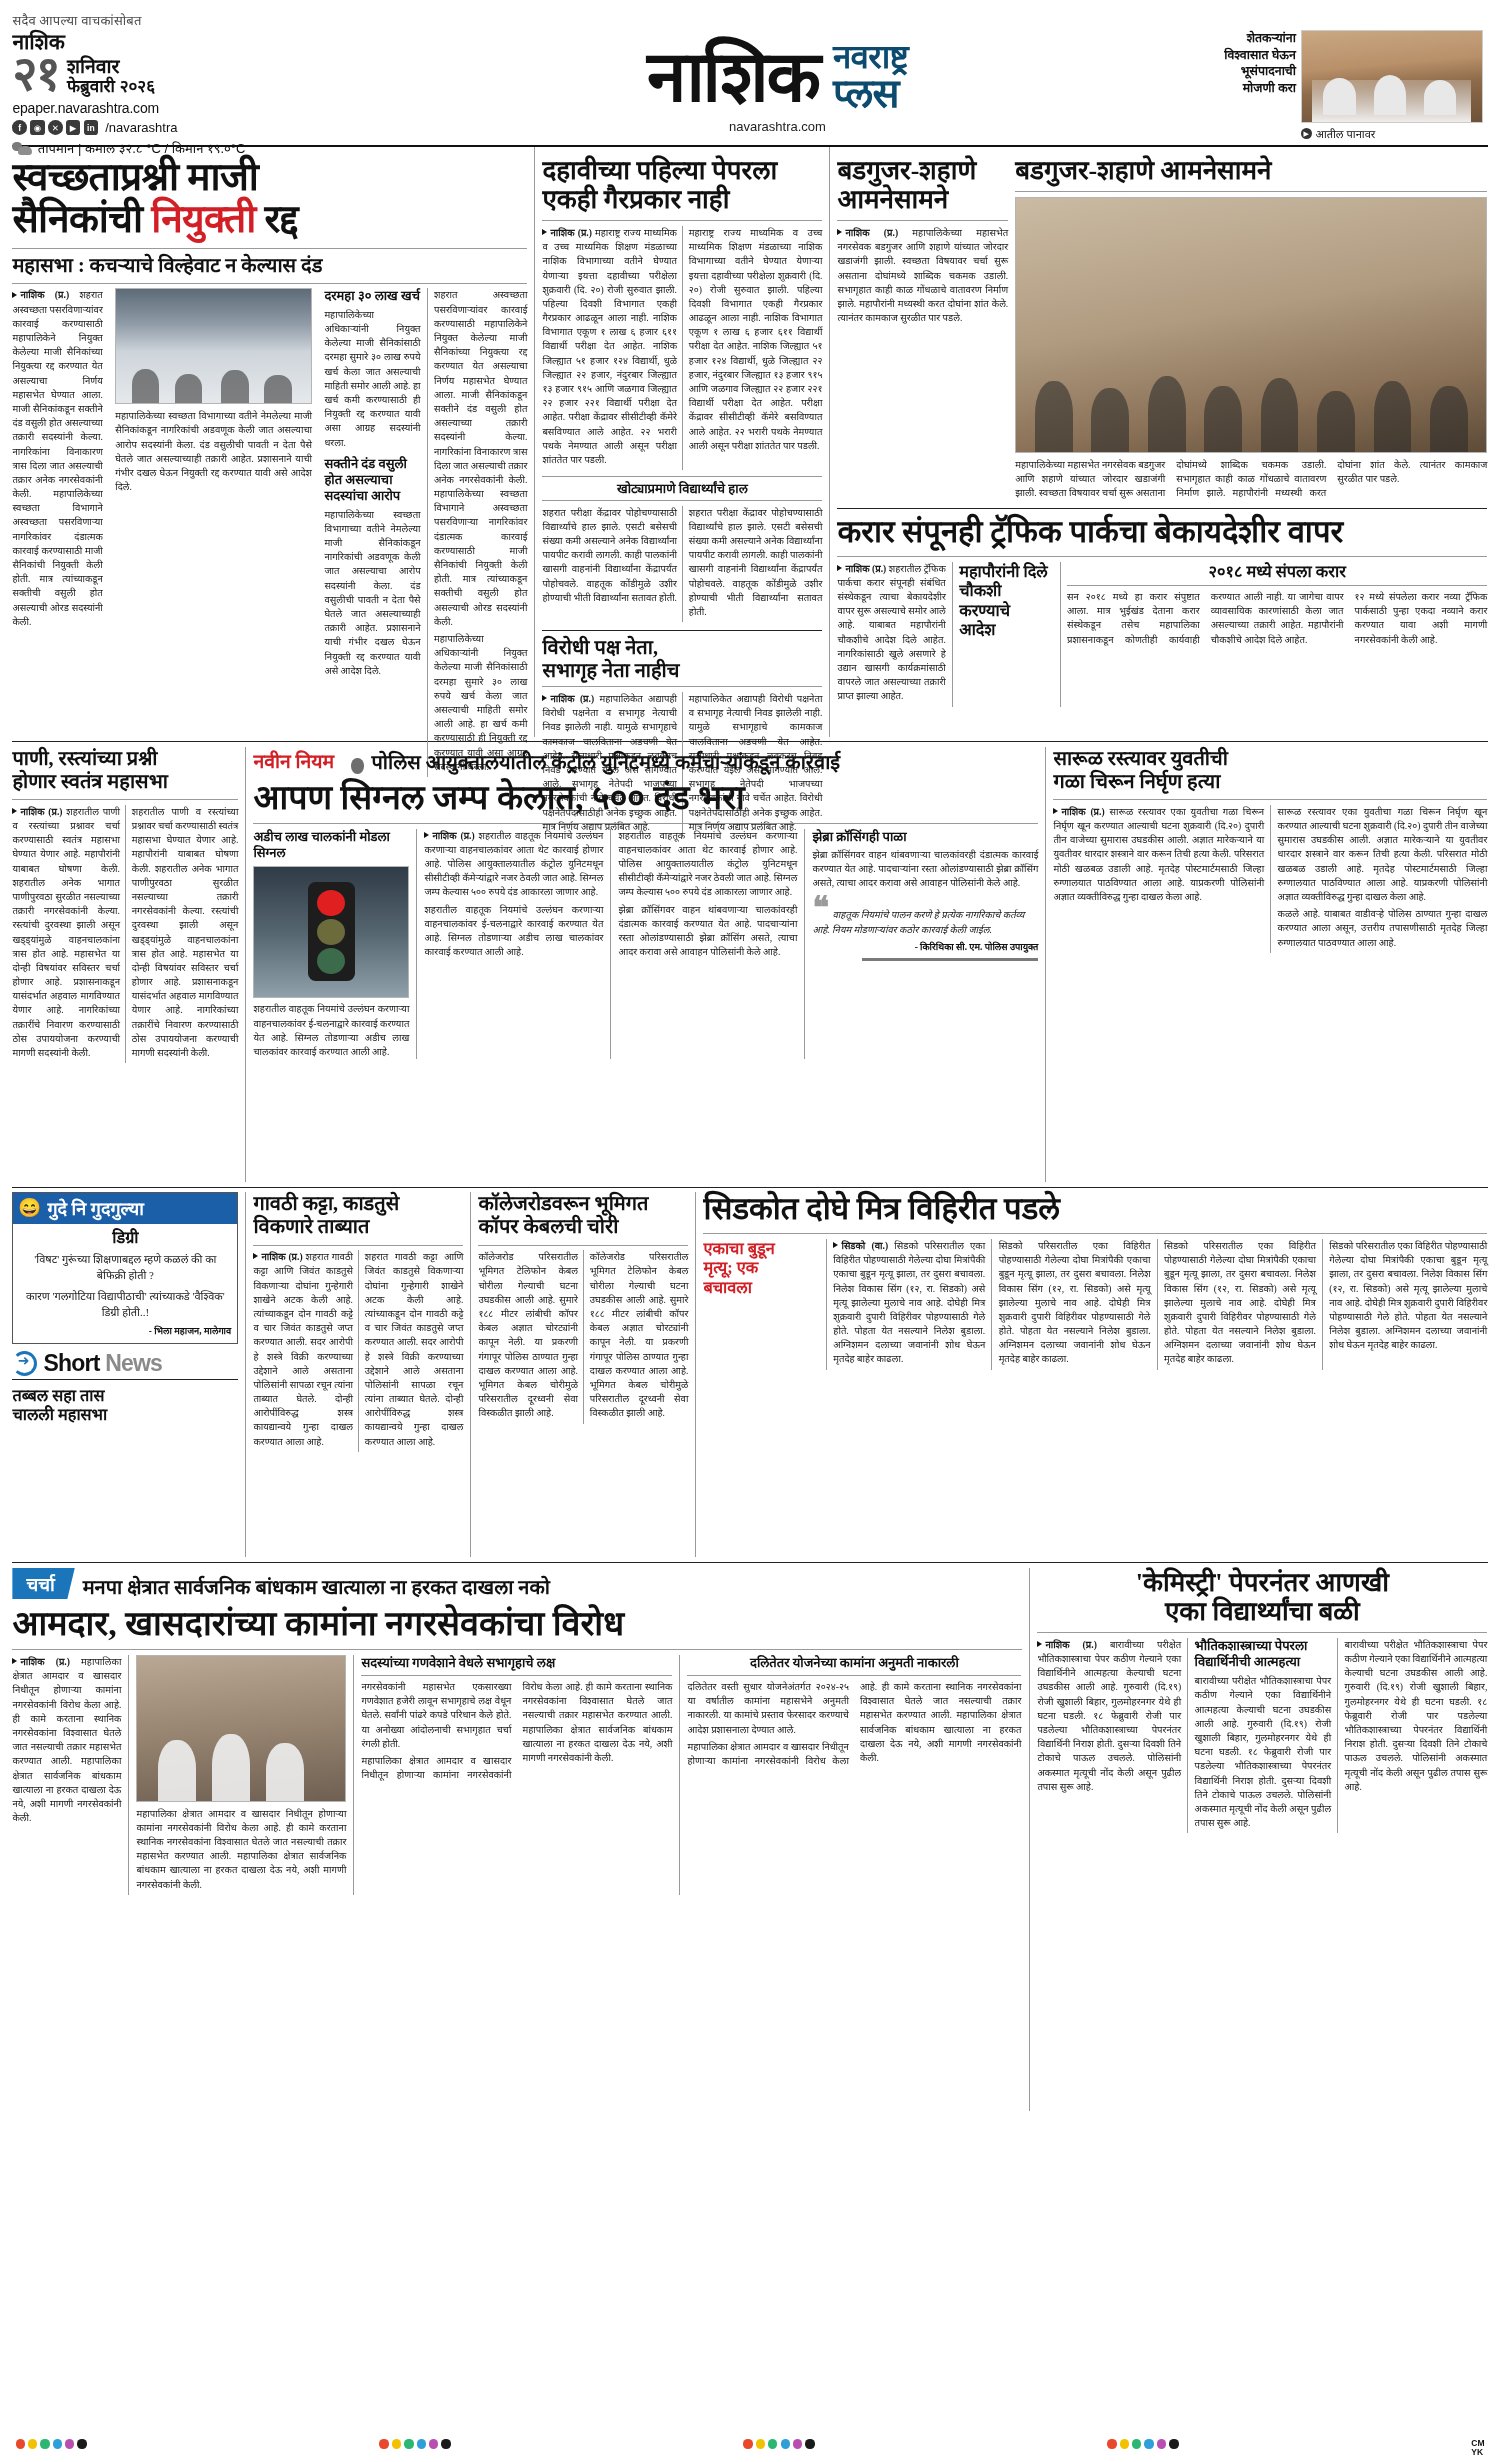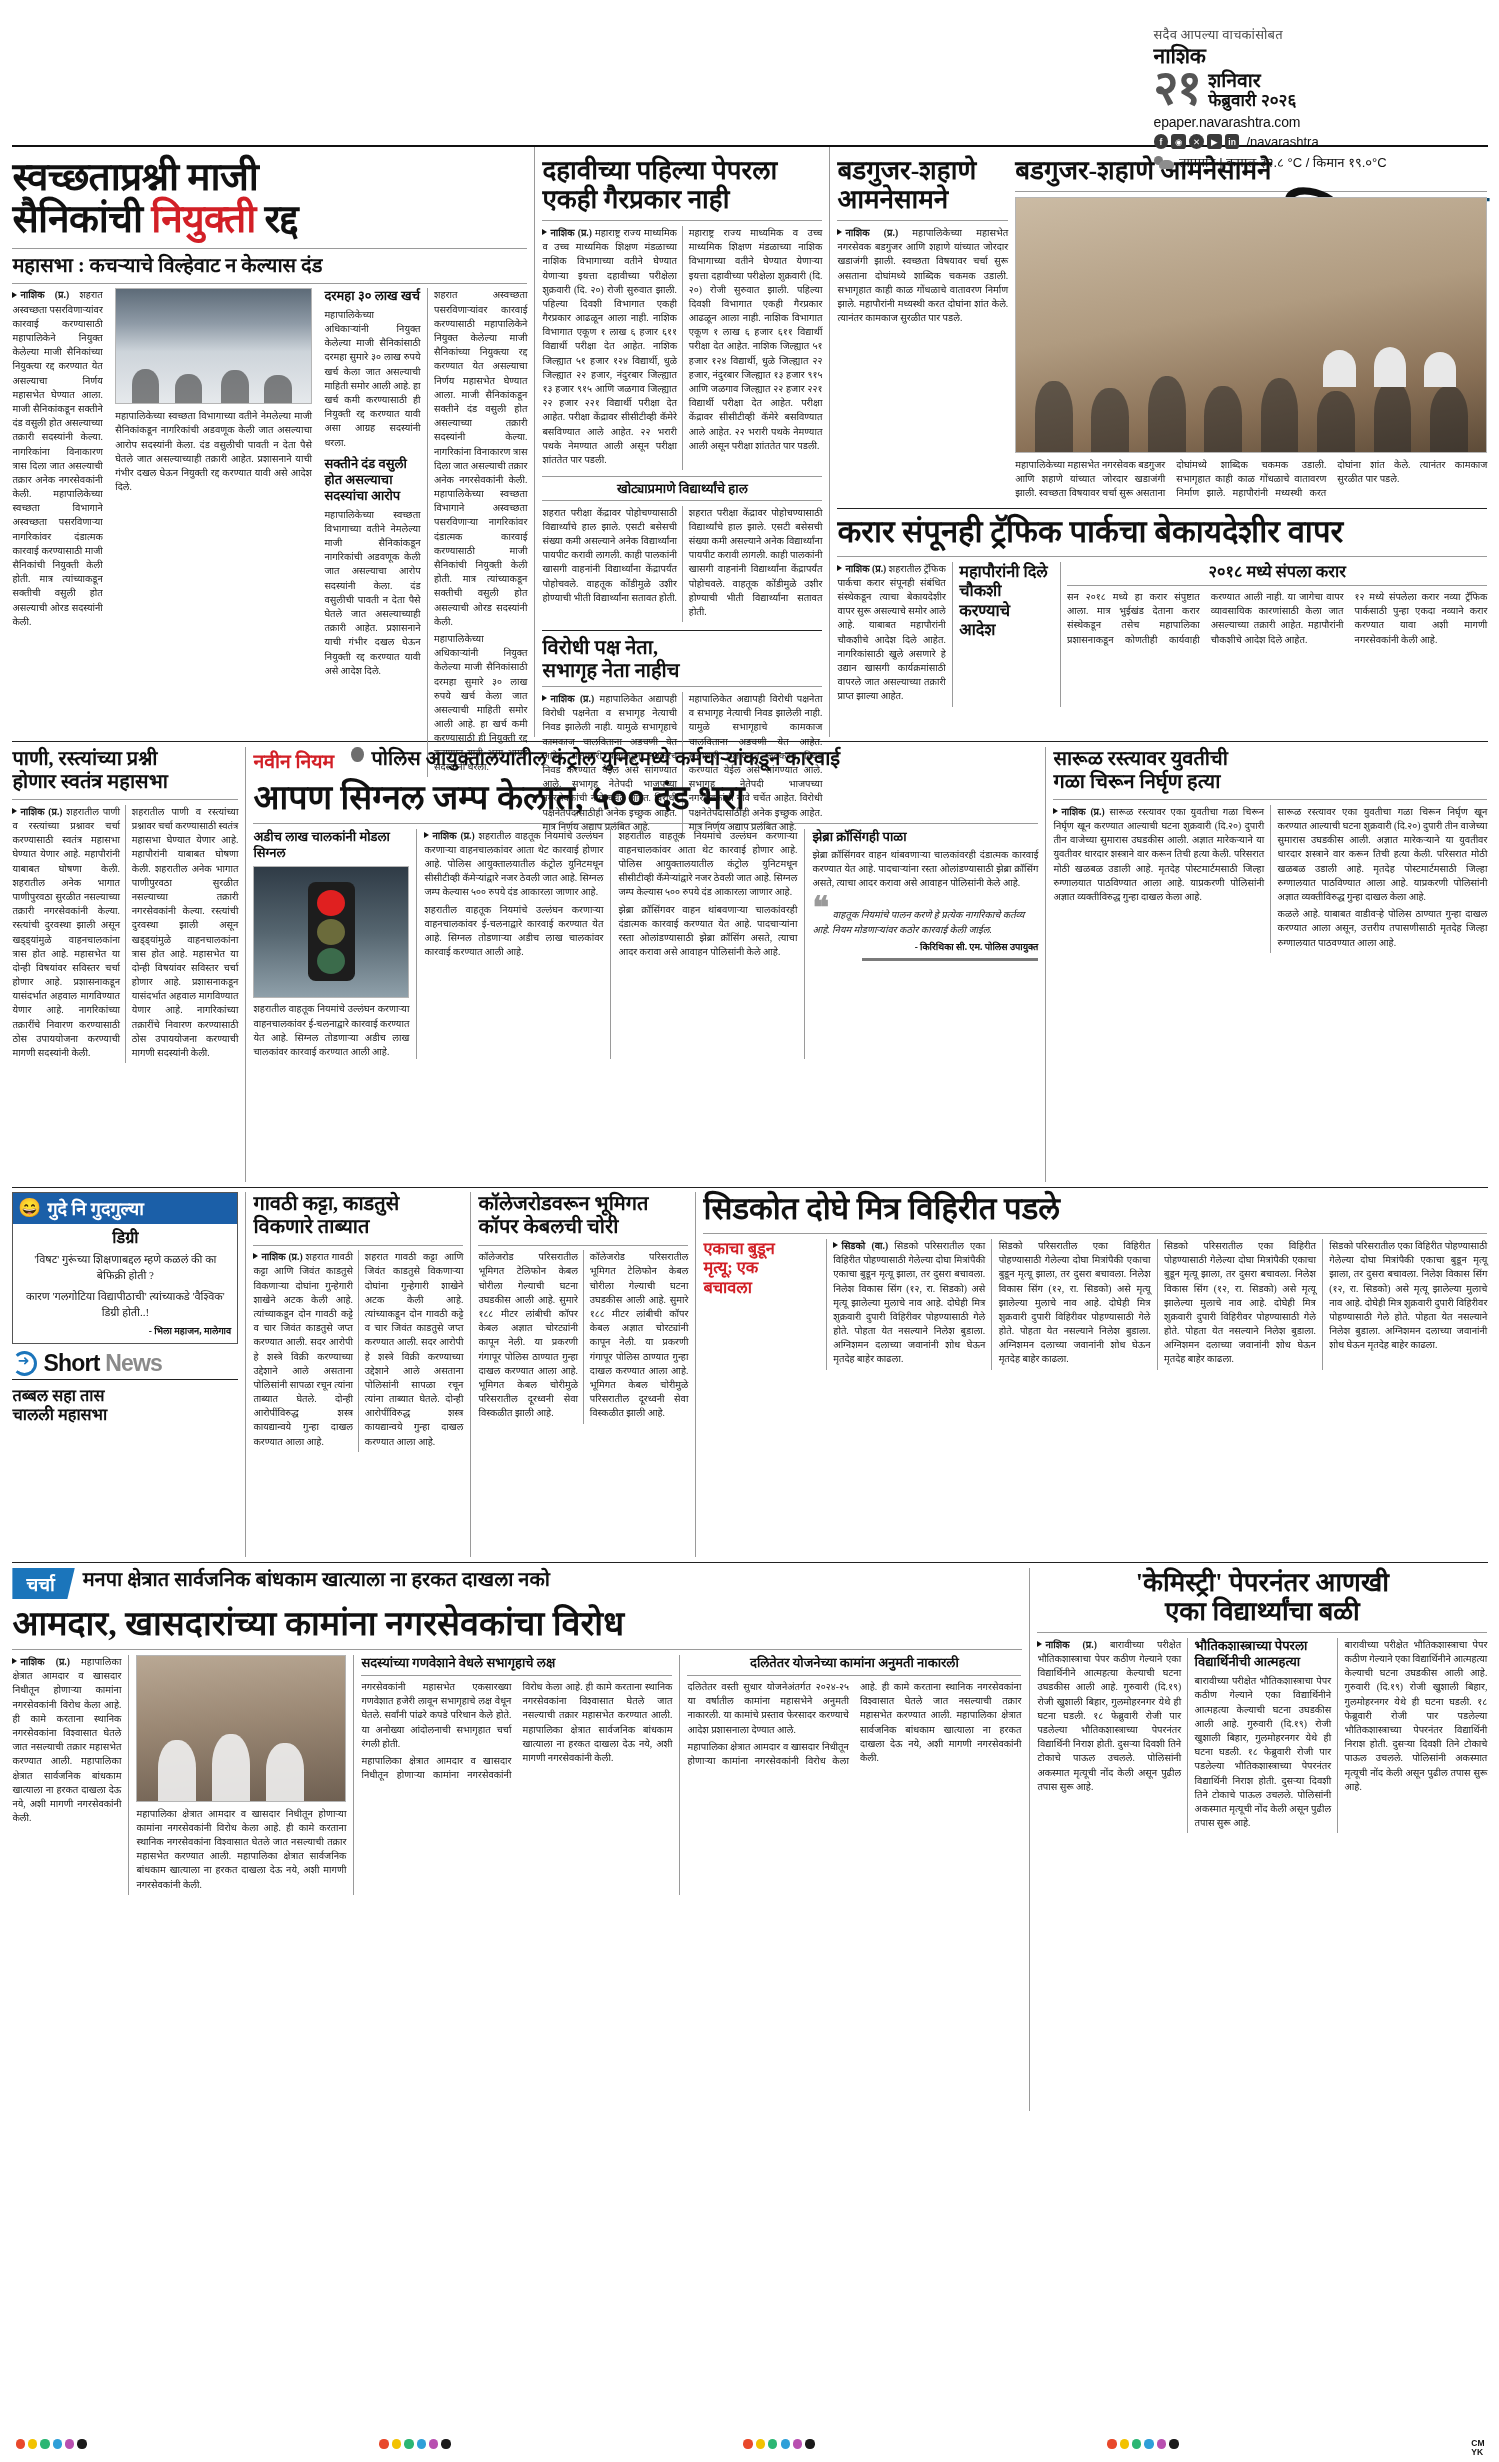--- a/index.html
+++ b/index.html
@@ -8,21 +8,21 @@
     width: 1500px;
     background: #ffffff;
     font-family: "Liberation Sans", "DejaVu Sans", sans-serif;
     color: #111;
   }
   body { width: 1500px; height: 2462px; position: relative; overflow: hidden; }
 
   .page { width: 1500px; height: 2462px; padding: 11px 12.4px 0 12.4px; position: relative; }
 
   
-  .masthead { display: flex; align-items: flex-end; height: 132px; flex-direction: column; }
+  .masthead { display: flex; align-items: center; height: 132px; }
   .mh-left { width: 334px; padding-top: 14px; }
   .mh-tagline { font-size: 13px; color: #4a4a4a; font-family: "Liberation Serif", serif; letter-spacing: 0.2px; }
   .mh-city { font-size: 21px; font-weight: bold; line-height: 1.05; margin-top: 1.6px; letter-spacing: -0.2px; }
   .mh-daterow { display: flex; align-items: flex-start; margin-top: 1.6px; }
   .mh-daynum { font-size: 48px; font-weight: bold; color: #555; line-height: .85; letter-spacing: -1.6px; }
   .mh-dayblock { margin-left: 7.8px; padding-top: 2.3px; }
   .mh-dayname { font-size: 19.4px; font-weight: bold; line-height: 1; }
   .mh-monthyear { font-size: 17px; font-weight: bold; line-height: 1.15; margin-top: 0.8px; }
   .mh-url { font-size: 14px; margin-top: 3.9px; letter-spacing: -0.2px; }
   .mh-social { display: flex; align-items: center; gap: 3.1px; margin-top: 3.9px; }
@@ -83,21 +83,21 @@
   .body-txt p { margin-bottom: 3.1px; }
   .dateline { font-weight: bold; }
   .tri { display:inline-block; width:0;height:0; border-left:5.4px solid #111;
          border-top:3.9px solid transparent; border-bottom:3.9px solid transparent; margin-right:3.1px; vertical-align:0.8px;}
 
   .tag-red { background:#fff; color:#d21f26; font-weight:bold; font-size: 19.4px;
              font-family:"Liberation Serif",serif; padding-right: 9.3px; }
   .tag-blue { background:#1b75bb; color:#fff; font-weight:bold; font-size: 18.6px;
               font-family:"Liberation Serif",serif; padding: 3.1px 20px 3.1px 14px;
               clip-path: polygon(0 0, 100% 0, 88% 100%, 0 100%); }
-  .band-row { display:flex; align-items:flex-start; gap:7.8px; }
+  .band-row { display:flex; align-items:flex-end; gap:7.8px; }
   .bullet-dot { width:12.4px; height:15.5px; border-radius:50%; background:#6e6e6e; flex:none; }
 
   .photo { background:#cfd6dc; position:relative; overflow:hidden; border:0.8px solid #b5b5b5; }
   .photo.hall { background: linear-gradient(180deg,#5d6b78 0%, #8e9aa6 30%, #cdd4da 55%, #e6e9ec 100%); }
   .photo.crowd { background: linear-gradient(170deg,#cbbba4 0%, #b09b80 45%, #8a7157 75%, #5d4b38 100%); }
   .photo.signal { background: linear-gradient(180deg,#2f3b46 0%, #55656f 50%, #8fa0aa 100%); }
   .photo.room { background: linear-gradient(175deg,#b9a894 0%, #9b8874 45%, #6f6052 100%); }
   .photo .ph-fig { position:absolute; bottom:0; border-radius: 46% 46% 0 0; background: rgba(250,250,250,.78); }
   .photo .dk { background: rgba(40,40,40,.55); }
 

